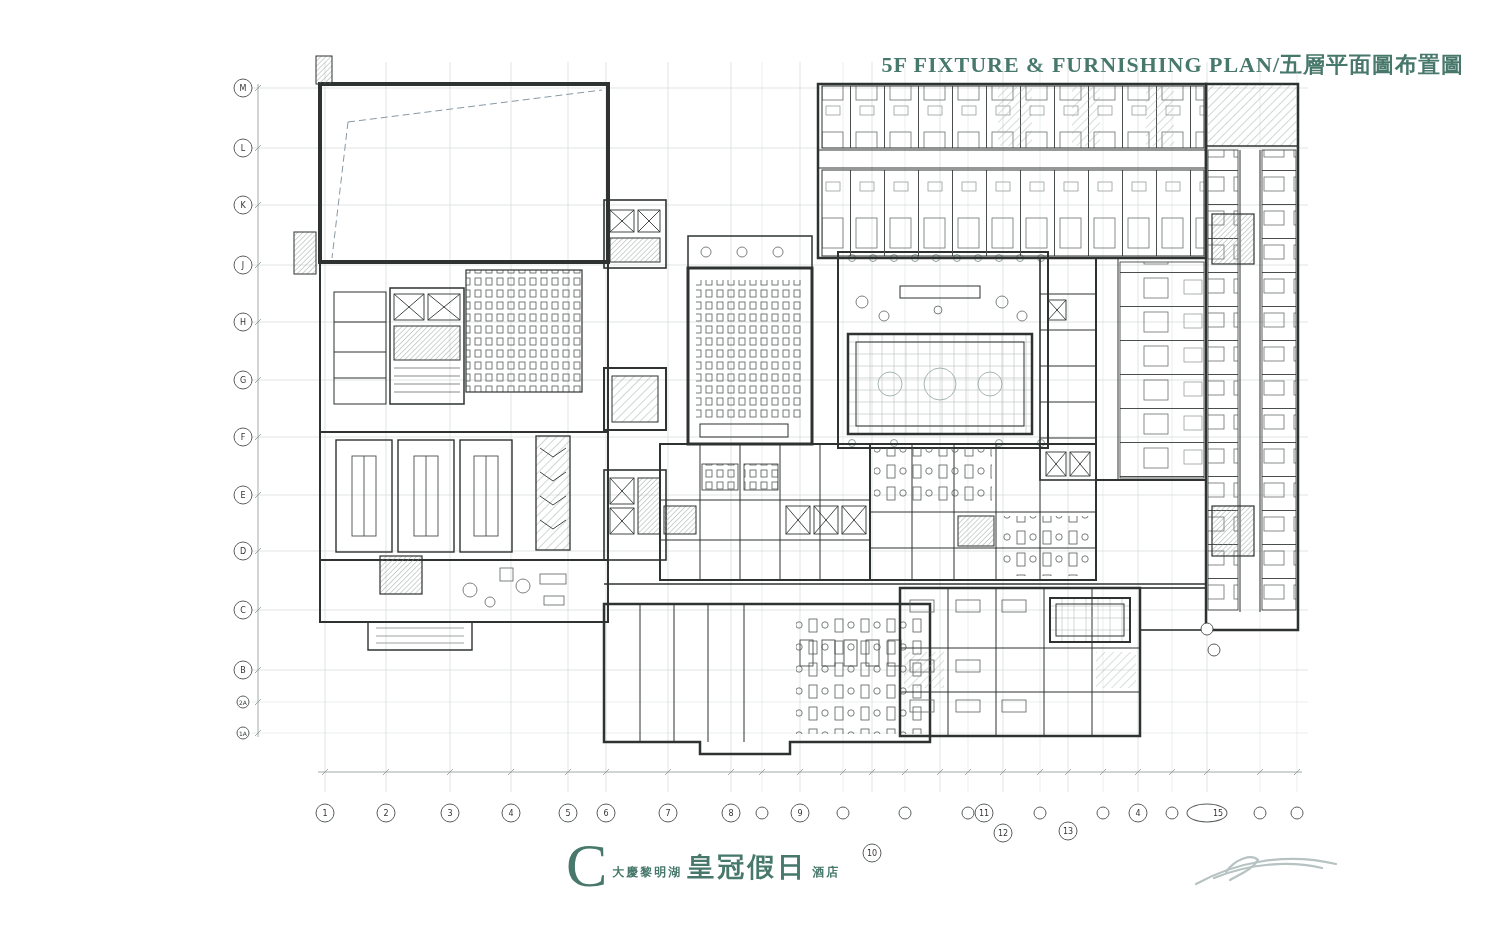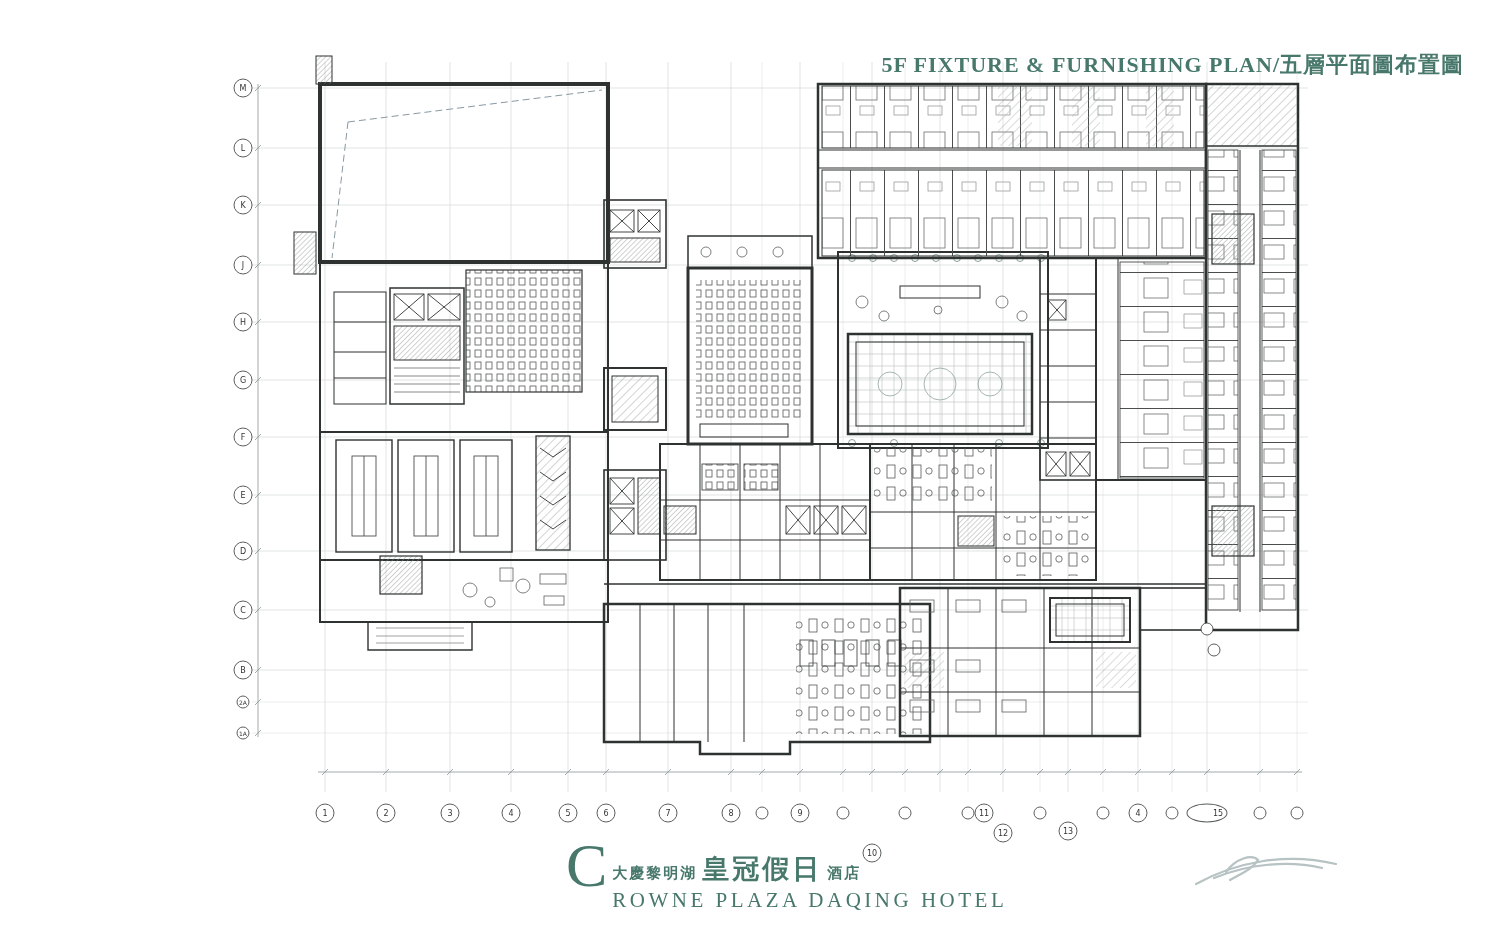--- a/index.html
+++ b/index.html
@@ -30,21 +30,21 @@
   }
   .big-c{
     font-family:"Liberation Serif",serif;font-size:62px;line-height:0.88;
     color:var(--accent);margin-right:5px;
   }
   .logo-text{display:flex;flex-direction:column;}
   .cn-line{
     display:flex;align-items:baseline;gap:5px;
     font-family:"DejaVu Sans",sans-serif;margin-top:2px;
   }
-  .cn-small{font-size:15px;font-weight:600;letter-spacing:2px;margin-top:24px;}
+  .cn-small{font-size:12px;font-weight:600;letter-spacing:2px;margin-top:24px;}
   .cn-big{font-size:27px;font-weight:700;letter-spacing:3px;}
   .en-line{
     font-family:"Liberation Serif",serif;font-size:21px;letter-spacing:3.5px;
     margin-top:1px;white-space:nowrap;
   }
 </style>
 </head>
 <body>
 
 <div class="drawing-title">5F FIXTURE &amp; FURNISHING PLAN/五層平面圖布置圖</div>
@@ -446,15 +446,14 @@
   </div>
 
 <div class="hotel-logo">
   <span class="big-c">C</span>
   <div class="logo-text">
     <div class="cn-line">
       <span class="cn-small">大慶黎明湖</span>
       <span class="cn-big">皇冠假日</span>
       <span class="cn-small">酒店</span>
     </div>
-    <div class="en-line">ROWNE PLAZA DAQING HOTEL</div>
   </div>
 </div>
 
 </body></html>

